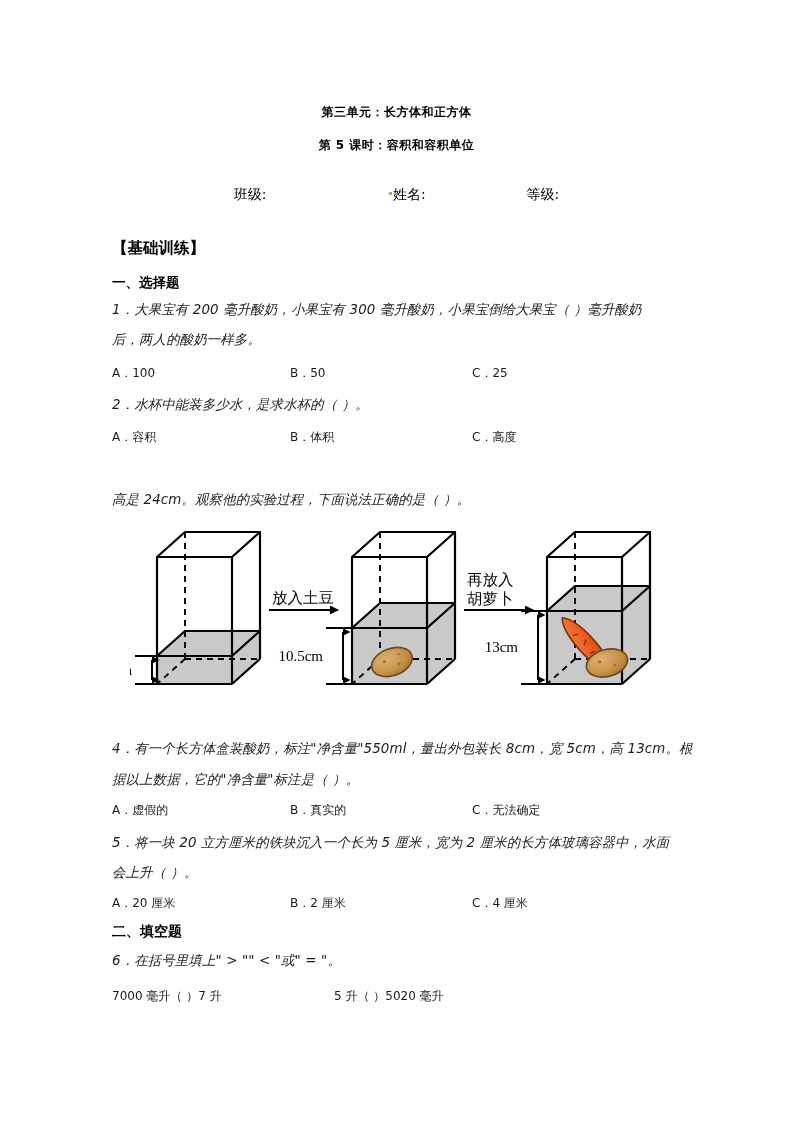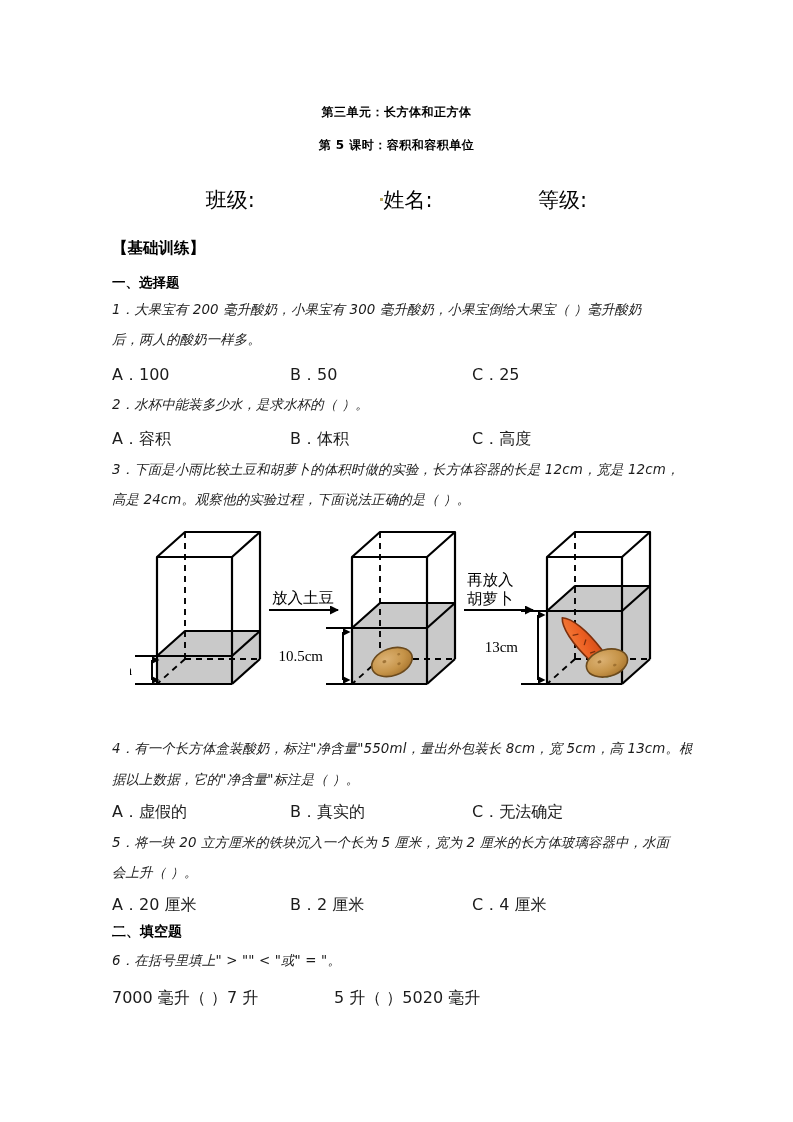--- a/index.html
+++ b/index.html
@@ -32,21 +32,21 @@
     color: #000;
   }
   #title-1 { position: absolute; left: 0; top: 104px; width: 793px; }
   #title-2 { position: absolute; left: 0; top: 137px; width: 793px; }
 
   .meta-row {
     position: absolute;
     left: 0; top: 186px;
     width: 793px;
     text-align: center;
-    font-size: 21px;
+    font-size: 14px;
     font-family: "DejaVu Sans", "Liberation Sans", sans-serif;
     color: #000;
   }
   .meta-row span { display: inline-block; }
   .meta-gap-a { width: 118px; }
   .meta-gap-b { width: 92px; }
   .meta-dot {
     display: inline-block;
     width: 3px; height: 3px;
     background: #b8a55a;
@@ -73,21 +73,21 @@
     font-size: 13.4px;
     font-family: "DejaVu Sans", "Liberation Sans", sans-serif;
     color: #1b1b1b;
     white-space: nowrap;
     letter-spacing: 0.15px;
     font-style: italic;
   }
   .opts {
     position: absolute;
     left: 112px;
-    font-size: 16px;
+    font-size: 12px;
     font-family: "DejaVu Sans", "Liberation Sans", sans-serif;
     color: #1b1b1b;
     white-space: nowrap;
   }
   .opts .o { display: inline-block; }
 
   
   .w1 { width: 178px; }
   .w2 { width: 182px; }
   .q3w1 { width: 118px; }
@@ -126,21 +126,20 @@
   <div class="qline" style="top:331px;">后，两人的酸奶一样多。</div>
   <div class="opts" style="top:365px;">
     <span class="o w1">A．100</span><span class="o w2">B．50</span><span class="o">C．25</span>
   </div>
 
   <div class="qline" style="top:396px;">2．水杯中能装多少水，是求水杯的（      ）。</div>
   <div class="opts" style="top:429px;">
     <span class="o w1">A．容积</span><span class="o w2">B．体积</span><span class="o">C．高度</span>
   </div>
 
-  <div class="qline" style="top:461px;">3．下面是小雨比较土豆和胡萝卜的体积时做的实验，长方体容器的长是 12cm，宽是 12cm，</div>
   <div class="qline" style="top:491px;">高是 24cm。观察他的实验过程，下面说法正确的是（ ）。</div>
 
   <div id="diagram">
     <svg width="545" height="195" viewBox="0 0 545 195" xmlns="http://www.w3.org/2000/svg">
       <defs>
         <marker id="arrowend" markerWidth="9" markerHeight="9" refX="8" refY="4.5" orient="auto" markerUnits="userSpaceOnUse">
           <path d="M0,0 L9,4.5 L0,9 z" fill="#000"></path>
         </marker>
         <marker id="capup" markerWidth="8" markerHeight="8" refX="4" refY="7.5" orient="auto" markerUnits="userSpaceOnUse">
           <path d="M4,0 L8,8 L0,8 z" fill="#000"></path>

